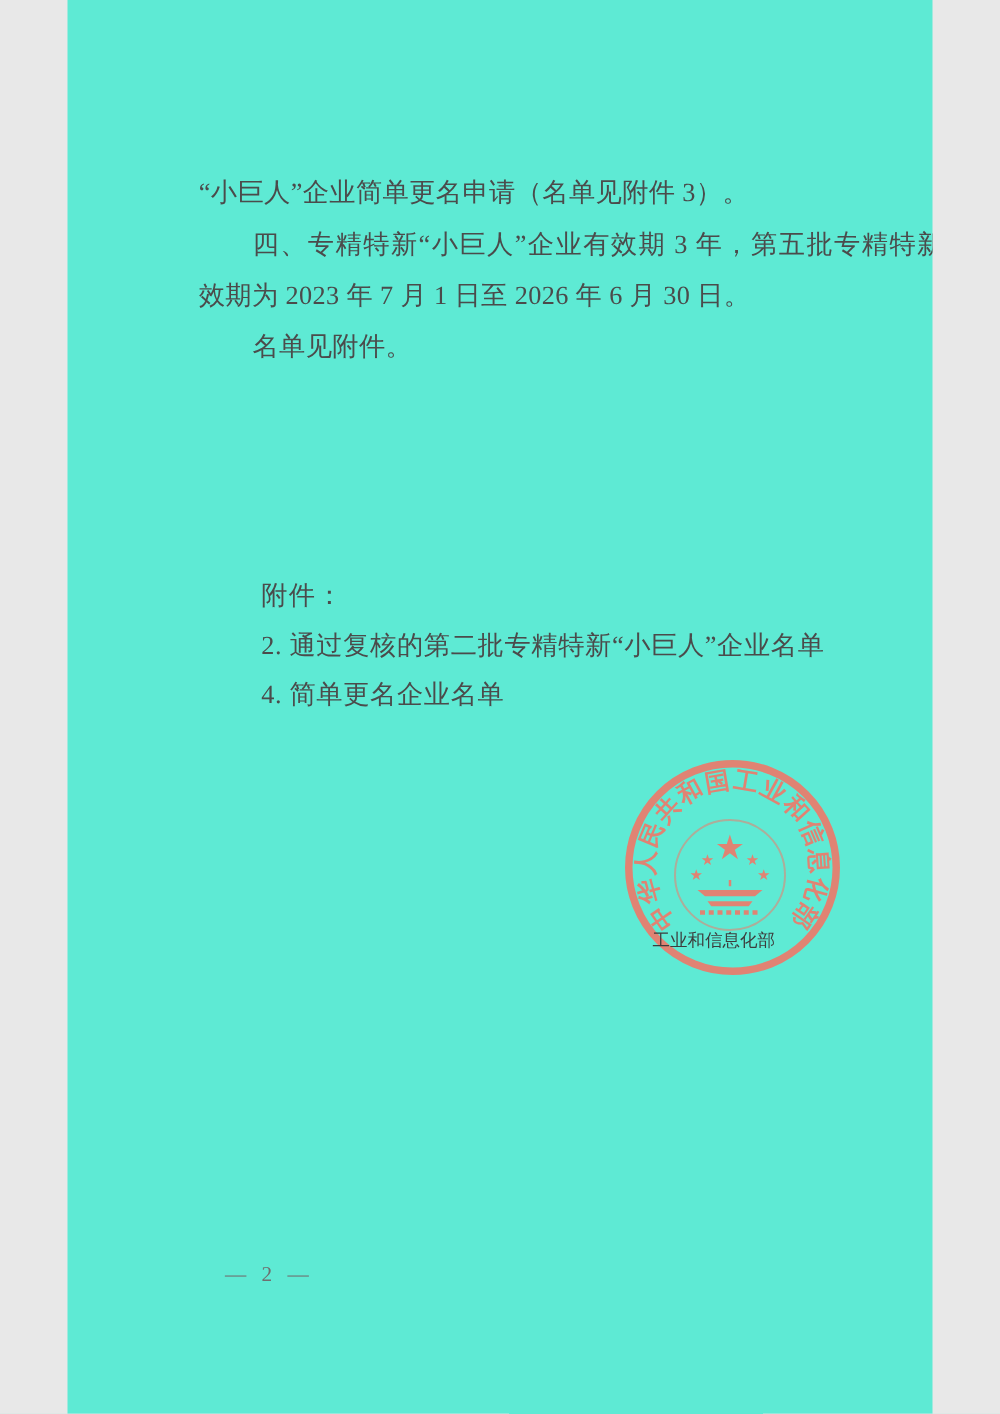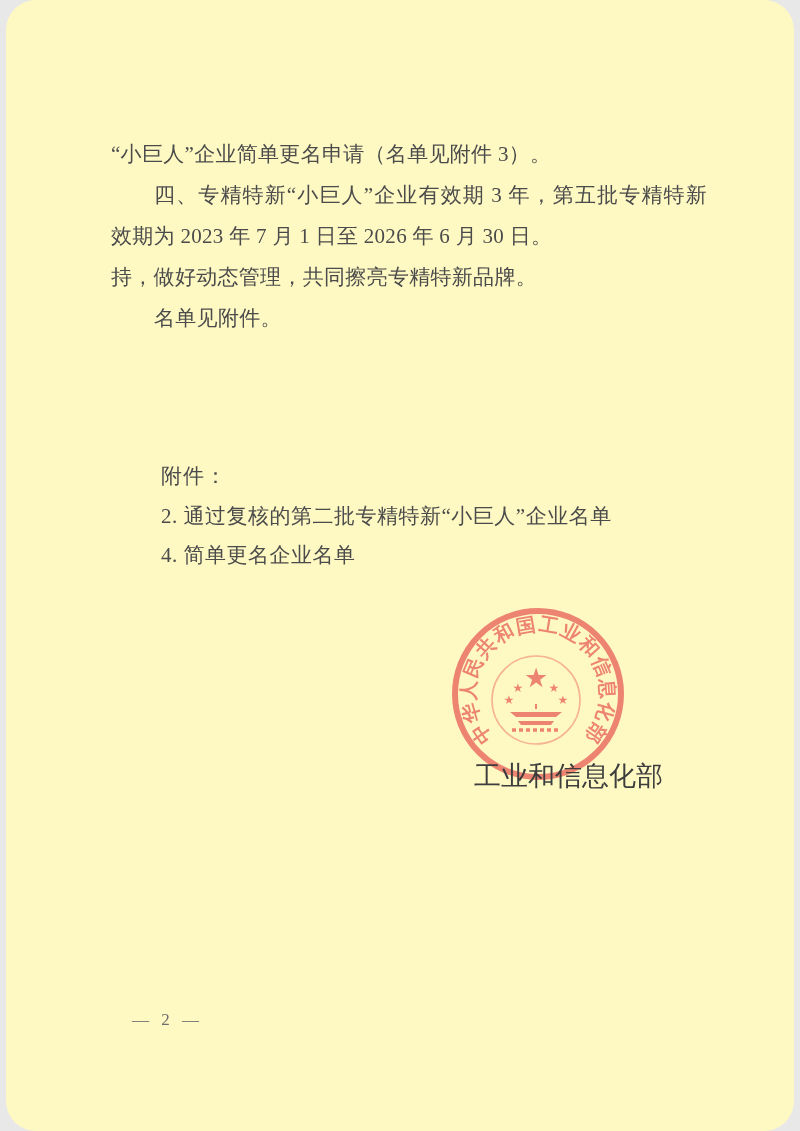--- a/index.html
+++ b/index.html
@@ -1,24 +1,23 @@
 <!DOCTYPE html>
 <html><head>
 <meta charset="utf-8">
 <title>Document</title>
 <style>
   html,body{margin:0;padding:0;background:#e8e8e8;}
   .page{
     position:relative;
-    width:788px;height:1131px;
+    width:692px;height:1131px;
     margin:0 auto;
-    background:#fef9c3;
+    background:#5eead4;
     font-family:"Liberation Serif","DejaVu Serif",serif;
     overflow:hidden;
-    border-radius:30px;
   }
   
   .doc-body{
     position:absolute;
     left:105px;top:134px;width:596px;
     font-size:21px;line-height:41px;
     color:#4b4b4b;
     letter-spacing:0.3px;
   }
   .doc-line{white-space:nowrap;}
@@ -44,23 +43,23 @@
   .seal{
     position:absolute;
     left:418px;top:580px;
     width:228px;height:228px;
     opacity:0.92;
     z-index:1;
   }
   
   .signature{
     position:absolute;
-    left:468px;top:764px;
+    left:468px;top:742px;
     width:150px;
-    font-size:27px;line-height:24px;
+    font-size:14px;line-height:24px;
     color:#3d3d3d;
     letter-spacing:0px;
     z-index:2;
     white-space:nowrap;
   }
   .doc-date{
     position:absolute;
     left:462px;top:777px;
     font-size:20px;line-height:24px;
     color:#3d3d3d;
@@ -80,21 +79,20 @@
 </style>
 </head>
 <body>
 
 <div class="page">
 
   <div class="doc-body">
     <div class="doc-line">“小巨人”企业简单更名申请（名单见附件 3）。</div>
     <div class="doc-line indent fill">四、专精特新“小巨人”企业有效期 3 年，第五批专精特新</div>
     <div class="doc-line">效期为 2023 年 7 月 1 日至 2026 年 6 月 30 日。</div>
-    <div class="doc-line">持，做好动态管理，共同擦亮专精特新品牌。</div>
     <div class="doc-line indent">名单见附件。</div>
   </div>
 
   <div class="attachments">
     <div class="att-label">附件：</div>
     <div class="att-items">
       <div class="att-item">2. 通过复核的第二批专精特新“小巨人”企业名单</div>
       <div class="att-item">4. 简单更名企业名单</div>
     </div>
   </div>

